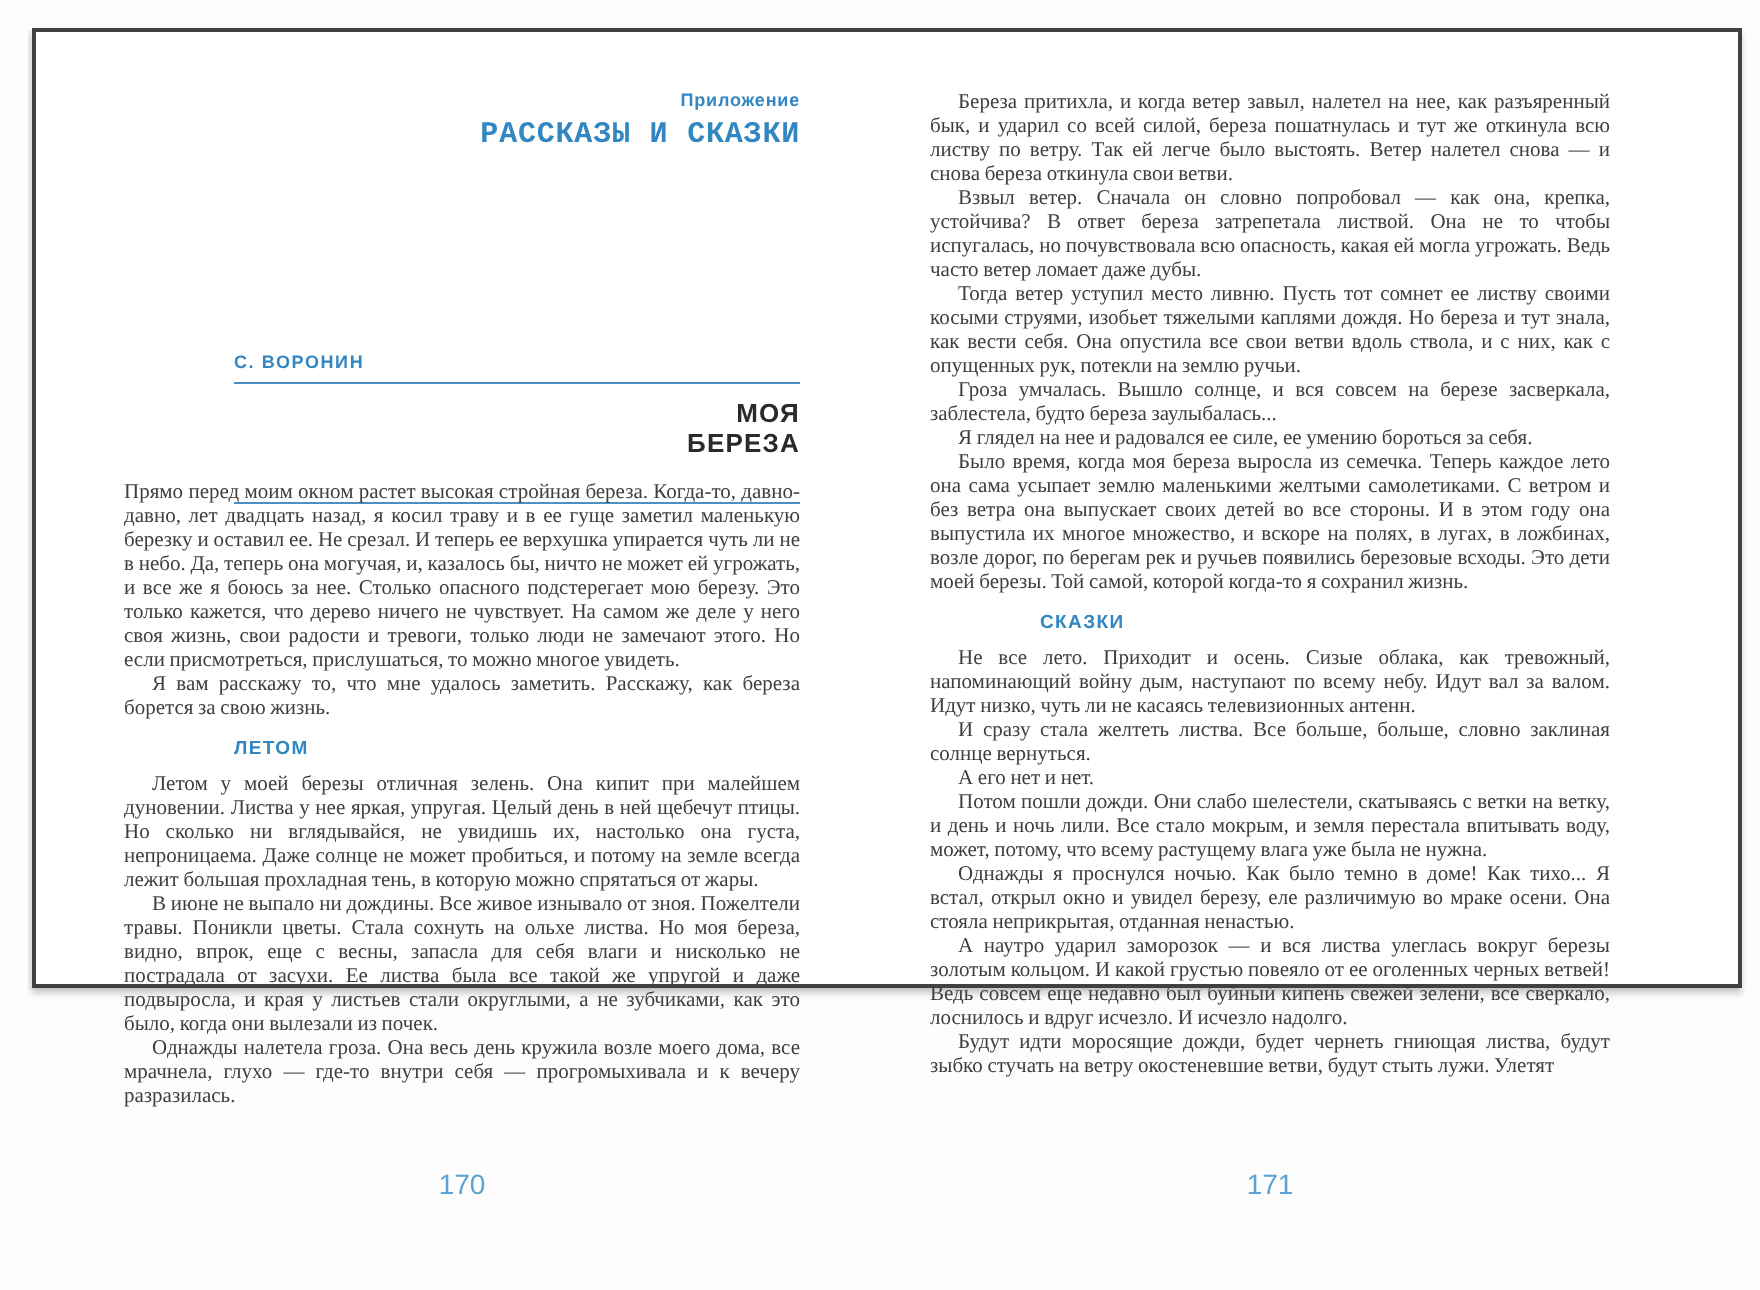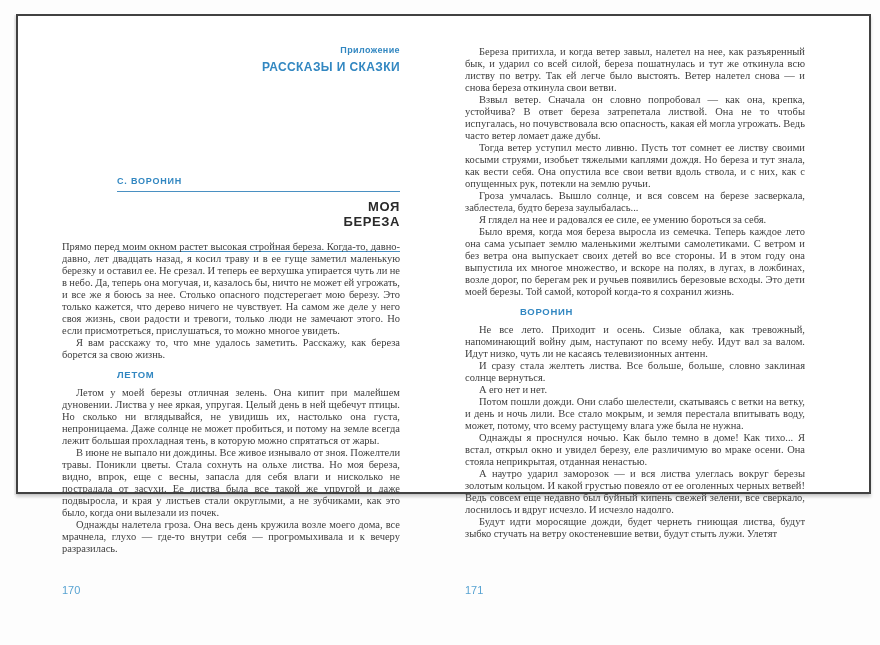--- a/index.html
+++ b/index.html
@@ -34,24 +34,25 @@
     font-family:"Liberation Sans", sans-serif;
     color:#3287c1;
   }
   .kicker {
     font-size:9px;
     font-weight:bold;
     letter-spacing:0.4px;
     margin-bottom:5px;
   }
   .series-title {
-    font-size:12px;
+    font-size:15px;
     font-weight:bold;
     letter-spacing:0.4px;
     line-height:15px;
+    font-family:Liberation Mono, monospace;
   }
 
   
   .title-block {
     position:absolute;
     top:160px; left:55px; right:0;
   }
   .author {
     font-family:"Liberation Sans", sans-serif;
     font-size:9px;
@@ -97,22 +98,23 @@
     letter-spacing:0.7px;
     color:#3287c1;
     margin:8px 0 6px 55px;
     text-align:left;
     text-indent:0;
   }
 
   .page-number {
     position:absolute;
     top:568px; left:0; right:0;
+    text-align:center;
     font-family:"Liberation Sans", sans-serif;
-    font-size:11px;
+    font-size:14px;
     color:#58a3d2;
   }
 </style>
 </head>
 <body>
 
 <div class="spread">
 
   <div class="page page-left">
 
@@ -147,21 +149,21 @@
 
   <div class="page page-right">
 
     <div class="body-text body-right">
       <p>Береза притихла, и когда ветер завыл, налетел на нее, как разъяренный бык, и ударил со всей силой, береза пошатнулась и тут же откинула всю листву по ветру. Так ей легче было выстоять. Ветер налетел снова — и снова береза откинула свои ветви.</p>
       <p>Взвыл ветер. Сначала он словно попробовал — как она, крепка, устойчива? В ответ береза затрепетала листвой. Она не то чтобы испугалась, но почувствовала всю опасность, какая ей могла угрожать. Ведь часто ветер ломает даже дубы.</p>
       <p>Тогда ветер уступил место ливню. Пусть тот сомнет ее листву своими косыми струями, изобьет тяжелыми каплями дождя. Но береза и тут знала, как вести себя. Она опустила все свои ветви вдоль ствола, и с них, как с опущенных рук, потекли на землю ручьи.</p>
       <p>Гроза умчалась. Вышло солнце, и вся совсем на березе засверкала, заблестела, будто береза заулыбалась...</p>
       <p>Я глядел на нее и радовался ее силе, ее умению бороться за себя.</p>
       <p>Было время, когда моя береза выросла из семечка. Теперь каждое лето она сама усыпает землю маленькими желтыми самолетиками. С ветром и без ветра она выпускает своих детей во все стороны. И в этом году она выпустила их многое множество, и вскоре на полях, в лугах, в ложбинах, возле дорог, по берегам рек и ручьев появились березовые всходы. Это дети моей березы. Той самой, которой когда-то я сохранил жизнь.</p>
-      <div class="section-heading">ВОРОНИН</div>
+      <div class="section-heading">СКАЗКИ</div>
       <p>Не все лето. Приходит и осень. Сизые облака, как тревожный, напоминающий войну дым, наступают по всему небу. Идут вал за валом. Идут низко, чуть ли не касаясь телевизионных антенн.</p>
       <p>И сразу стала желтеть листва. Все больше, больше, словно заклиная солнце вернуться.</p>
       <p>А его нет и нет.</p>
       <p>Потом пошли дожди. Они слабо шелестели, скатываясь с ветки на ветку, и день и ночь лили. Все стало мокрым, и земля перестала впитывать воду, может, потому, что всему растущему влага уже была не нужна.</p>
       <p>Однажды я проснулся ночью. Как было темно в доме! Как тихо... Я встал, открыл окно и увидел березу, еле различимую во мраке осени. Она стояла неприкрытая, отданная ненастью.</p>
       <p>А наутро ударил заморозок — и вся листва улеглась вокруг березы золотым кольцом. И какой грустью повеяло от ее оголенных черных ветвей! Ведь совсем еще недавно был буйный кипень свежей зелени, все сверкало, лоснилось и вдруг исчезло. И исчезло надолго.</p>
       <p>Будут идти моросящие дожди, будет чернеть гниющая листва, будут зыбко стучать на ветру окостеневшие ветви, будут стыть лужи. Улетят</p>
     </div>
 
     <div class="page-number">171</div>

